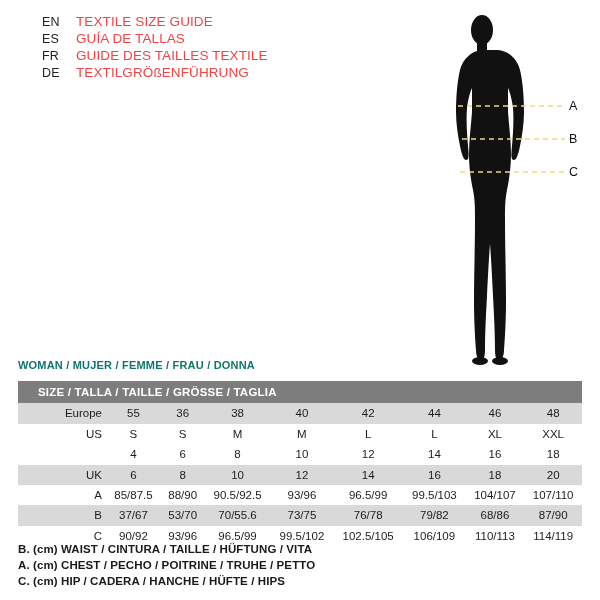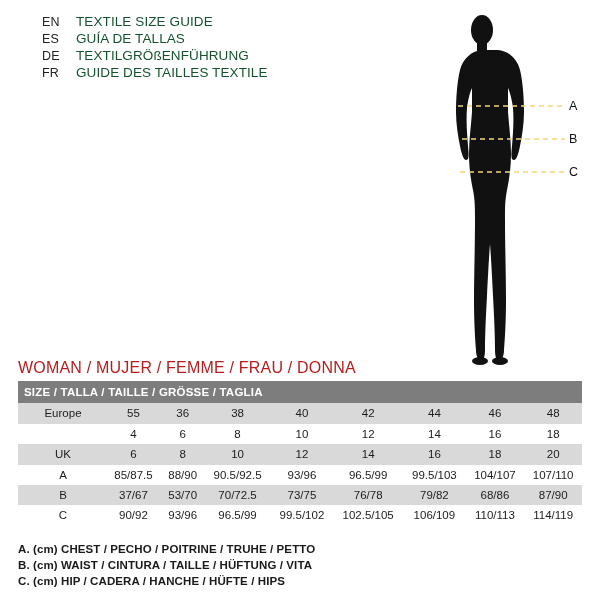--- a/index.html
+++ b/index.html
@@ -32,21 +32,21 @@
   .lang-code {
     width: 34px;
     font-size: 12.5px;
     letter-spacing: .2px;
     color: #222;
     flex: 0 0 34px;
   }
   .lang-text {
     font-size: 13.5px;
     letter-spacing: .1px;
-    color: #14532d;
+    color: #ef4444;
   }
 
   
   .figure-wrap {
     position: absolute;
     left: 430px;
     top: 8px;
     width: 160px;
     height: 360px;
   }
@@ -57,52 +57,52 @@
     font-size: 12.5px;
     color: #111;
     font-weight: 400;
   }
 
   
   .woman-title {
     position: absolute;
     left: 18px;
     top: 359px;
-    font-size: 16px;
-    font-weight: normal;
+    font-size: 11px;
+    font-weight: bold;
     letter-spacing: .2px;
-    color: #b91c1c;
+    color: #0f766e;
   }
 
   table.size-table {
     position: absolute;
     left: 18px;
     top: 381px;
     width: 564px;
     border-collapse: collapse;
     font-size: 11.5px;
     color: #1c1c1c;
   }
   table.size-table td {
     padding: 3px 4px;
     text-align: center;
     line-height: 1.25;
   }
   table.size-table td.rowhead {
-    text-align: center;
+    text-align: right;
     padding-left: 6px;
     width: 78px;
   }
   tr.header-row td {
     background: #7d7d7d;
     color: #ffffff;
     text-align: left;
     font-weight: bold;
     font-size: 11.5px;
-    padding: 4px 6px;
+    padding: 4px 20px;
     letter-spacing: .2px;
   }
   tr.shade td { background: #d9d9d9; }
   tr.plain td { background: #ffffff; }
 
   
   .legend {
     position: absolute;
     left: 18px;
     top: 543px;
@@ -122,26 +122,26 @@
 <div class="lang-block">
   <div class="lang-row">
     <div class="lang-code">EN</div>
     <div class="lang-text">TEXTILE SIZE GUIDE</div>
   </div>
   <div class="lang-row">
     <div class="lang-code">ES</div>
     <div class="lang-text">GUÍA DE TALLAS</div>
   </div>
   <div class="lang-row">
+    <div class="lang-code">FR</div>
+    <div class="lang-text">GUIDE DES TAILLES TEXTILE</div>
+  </div>
+  <div class="lang-row">
     <div class="lang-code">DE</div>
     <div class="lang-text">TEXTILGRÖßENFÜHRUNG</div>
-  </div>
-  <div class="lang-row">
-    <div class="lang-code">FR</div>
-    <div class="lang-text">GUIDE DES TAILLES TEXTILE</div>
   </div>
 </div>
 
 <div class="figure-wrap">
   <svg class="figure-svg" width="160" height="360" viewBox="0 0 160 360">
 
     <ellipse cx="52" cy="22" rx="11" ry="15" fill="#111111"></ellipse>
 
     <rect x="47" y="34" width="10" height="10" fill="#111111"></rect>
 
@@ -209,20 +209,31 @@
       <td>55</td>
       <td>36</td>
       <td>38</td>
       <td>40</td>
       <td>42</td>
       <td>44</td>
       <td>46</td>
       <td>48</td>
     </tr>
 
+    <tr class="plain">
+      <td class="rowhead">US</td>
+      <td>S</td>
+      <td>S</td>
+      <td>M</td>
+      <td>M</td>
+      <td>L</td>
+      <td>L</td>
+      <td>XL</td>
+      <td>XXL</td>
+    </tr>
 
     <tr class="plain">
       <td class="rowhead"></td>
       <td>4</td>
       <td>6</td>
       <td>8</td>
       <td>10</td>
       <td>12</td>
       <td>14</td>
       <td>16</td>
@@ -250,21 +261,21 @@
       <td>96.5/99</td>
       <td>99.5/103</td>
       <td>104/107</td>
       <td>107/110</td>
     </tr>
 
     <tr class="shade">
       <td class="rowhead">B</td>
       <td>37/67</td>
       <td>53/70</td>
-      <td>70/72.5</td>
+      <td>70/55.6</td>
       <td>73/75</td>
       <td>76/78</td>
       <td>79/82</td>
       <td>68/86</td>
       <td>87/90</td>
     </tr>
 
     <tr class="plain">
       <td class="rowhead">C</td>
       <td>90/92</td>
@@ -273,16 +284,16 @@
       <td>99.5/102</td>
       <td>102.5/105</td>
       <td>106/109</td>
       <td>110/113</td>
       <td>114/119</td>
     </tr>
   </tbody>
 </table>
 
 <div class="legend">
+  <div class="legend-line">B. (cm) WAIST / CINTURA / TAILLE / HÜFTUNG / VITA</div>
   <div class="legend-line">A. (cm) CHEST / PECHO / POITRINE / TRUHE / PETTO</div>
-  <div class="legend-line">B. (cm) WAIST / CINTURA / TAILLE / HÜFTUNG / VITA</div>
   <div class="legend-line">C. (cm) HIP / CADERA / HANCHE / HÜFTE / HIPS</div>
 </div>
 
 </body></html>

